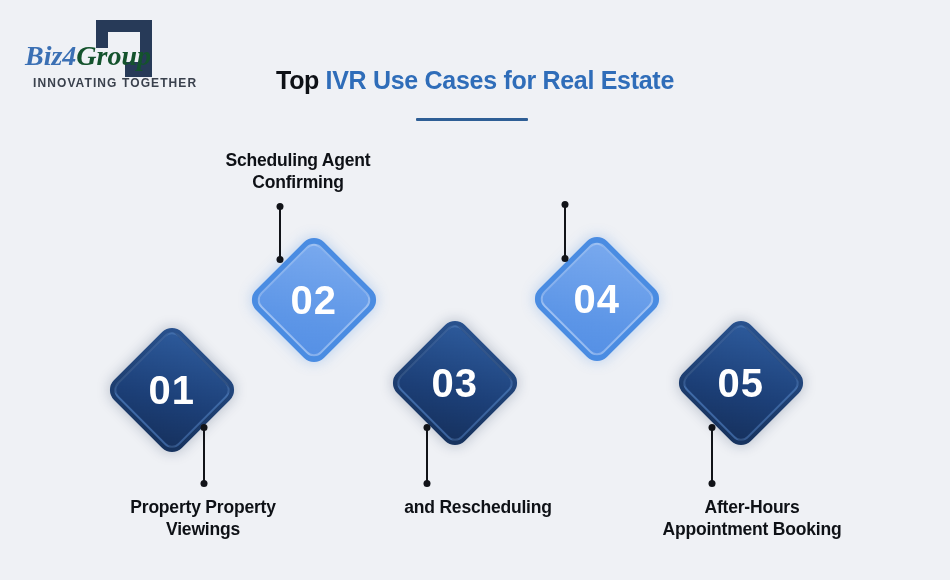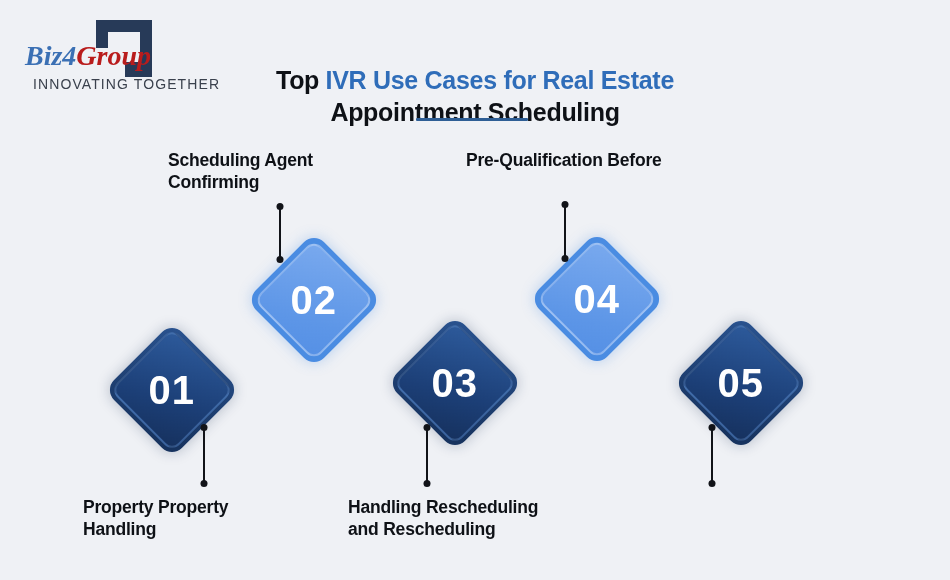--- a/index.html
+++ b/index.html
@@ -13,24 +13,24 @@
 
   
   .logo { position:absolute; left:24px; top:14px; width:170px; height:84px; }
   .logo-bracket { position:absolute; left:0; top:0; }
   .brand {
     position:absolute; left:1px; top:26px;
     font-family:"Liberation Serif", serif; font-style:italic; font-weight:700;
     font-size:28px; white-space:nowrap; z-index:2;
   }
   .brand .b-blue { color:#3b70b4;font-family:Liberation Serif, serif; }
-  .brand .b-navy { color:#b91c1c; }
+  .brand .b-navy { color:#14532d; }
   .tagline {
     position:absolute; left:9px; top:62px; z-index:2;
-    font-size:14px; font-weight:400; letter-spacing:1.1px; color:#3a414d;
+    font-size:12px; font-weight:700; letter-spacing:1.1px; color:#3a414d;
     white-space:nowrap;
   }
 
   
   .title {
     position:absolute; left:0; top:42px; width:950px;
     text-align:center; font-weight:700; font-size:25px; letter-spacing:-0.3px;
     color:#0e1116; line-height:32px;margin-top:22px;
   }
   .title .t-prefix { margin-right:0.26em; }
@@ -72,21 +72,21 @@
   .connector { position:absolute; width:2px; background:#111318; }
   .connector::before, .connector::after {
     content:""; position:absolute; left:50%; transform:translateX(-50%);
     width:7px; height:7px; border-radius:50%; background:#111318;
   }
   .connector::before { top:-4px; }
   .connector::after  { bottom:-4px; }
 
   
   .item-label {
-    position:absolute; 
+    position:absolute; text-align:center;
     font-weight:700; font-size:17.5px; line-height:22px; color:#0e1116;
     letter-spacing:-0.2px;
   }
 
   
   .d1 { left:124px; top:342px; }
   .c1 { left:203px; top:428px; height:55px; }
   .l1 { left:83px;  top:496px; width:240px; }
 
   .d2 { left:266px; top:252px; }
@@ -113,59 +113,58 @@
   <div class="logo">
     <svg class="logo-bracket" width="170" height="84" viewBox="0 0 170 84">
       <polygon points="72,6 128,6 128,63 101,63 101,48 116,48 116,18 84,18 84,34 72,34" fill="#273a58"></polygon>
     </svg>
     <div class="brand"><span class="b-blue">Biz</span><span class="b-blue">4</span><span class="b-navy">Group</span></div>
     <div class="tagline">INNOVATING TOGETHER</div>
   </div>
 
   <div class="title">
     <div><span class="t-prefix">Top</span><span class="t-highlight">IVR Use Cases for Real Estate</span></div>
-    <div>Appointment Scheduling</div>
   </div>
   <div class="title-underline"></div>
 
   <div class="diamond dark d1">
     <span class="num">01</span>
   </div>
   <div class="connector c1"></div>
   <div class="item-label l1">
     <div>Property Property</div>
-    <div>Handling</div>
+    <div>Viewings</div>
   </div>
 
   <div class="diamond light d2">
     <span class="num">02</span>
   </div>
   <div class="connector c2"></div>
   <div class="item-label l2">
     <div>Scheduling Agent</div>
     <div>Confirming</div>
   </div>
 
   <div class="diamond dark d3">
     <span class="num">03</span>
   </div>
   <div class="connector c3"></div>
   <div class="item-label l3">
-    <div>Handling Rescheduling</div>
     <div>and Rescheduling</div>
   </div>
 
   <div class="diamond light d4">
     <span class="num">04</span>
   </div>
   <div class="connector c4"></div>
   <div class="item-label l4">
-    <div>Pre-Qualification Before</div>
   </div>
 
   <div class="diamond dark d5">
     <span class="num">05</span>
   </div>
   <div class="connector c5"></div>
   <div class="item-label l5">
+    <div>After-Hours</div>
+    <div>Appointment Booking</div>
   </div>
 
 </div>
 
 </body></html>

